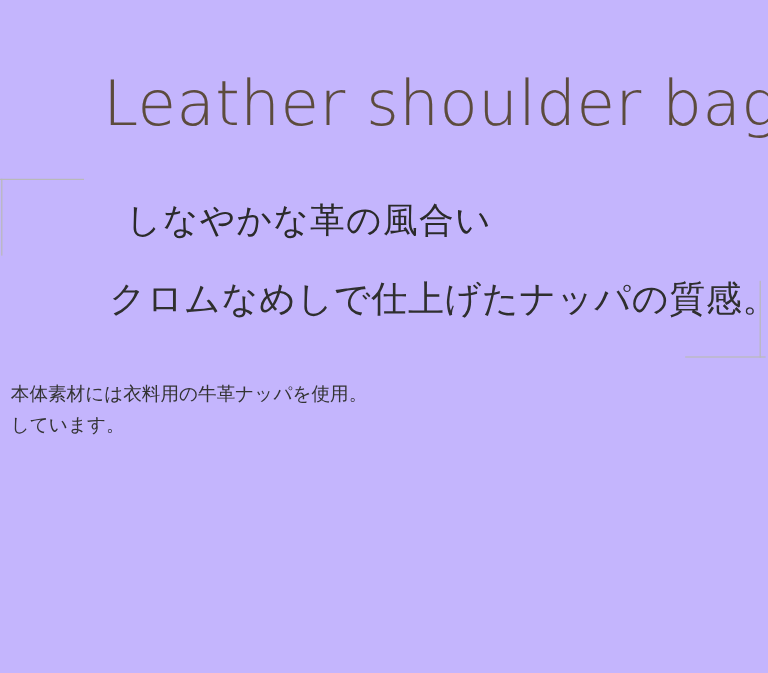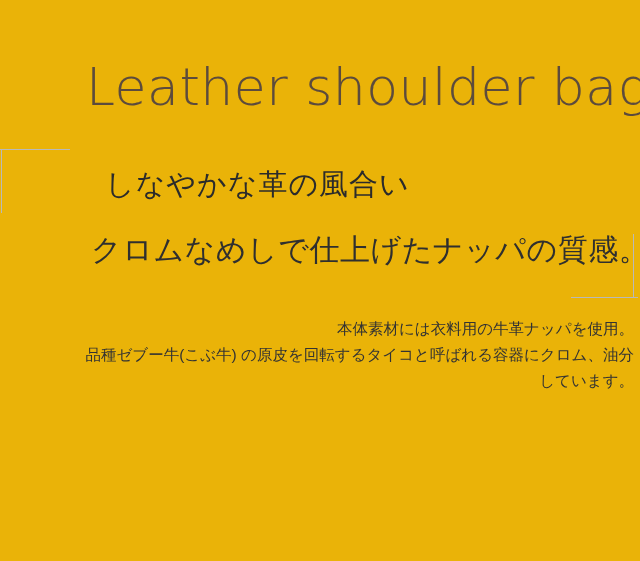--- a/index.html
+++ b/index.html
@@ -11,21 +11,21 @@
     width: 640px;
     height: 561px;
     background: #ffffff;
     font-family: "Liberation Sans", "DejaVu Sans", sans-serif;
     overflow: hidden;
   }
   #banner {
     position: relative;
     width: 640px;
     height: 561px;
-    background: #eab308;
+    background: #c4b5fd;
   }
 
   
   .bracket-line {
     position: absolute;
     background: #b9b9b9;
   }
   #bracket-tl-horizontal {
     left: 0px;
     top: 149px;
@@ -95,21 +95,20 @@
   
   #body-copy {
     position: absolute;
     left: 9px;
     top: 316px;
     width: 625px;
     font-size: 15.5px;
     font-weight: 400;
     line-height: 26px;
     color: #333333;
-    text-align: right;
   }
   #body-copy p {
     margin: 0;
     white-space: nowrap;
   }
 </style>
 </head>
 <body>
 
 <div id="banner">
@@ -121,17 +120,16 @@
   <div class="bracket-line" id="bracket-br-horizontal"></div>
 
   <div id="title-en">Leather shoulder bag</div>
 
   <div id="title-ja">しなやかな革の風合い</div>
 
   <div id="subtitle-ja">クロムなめしで仕上げたナッパの質感。</div>
 
   <div id="body-copy">
     <p>本体素材には衣料用の牛革ナッパを使用。</p>
-    <p>品種ゼブー牛(こぶ牛) の原皮を回転するタイコと呼ばれる容器にクロム、油分</p>
     <p>しています。</p>
   </div>
 
 </div>
 
 </body></html>

